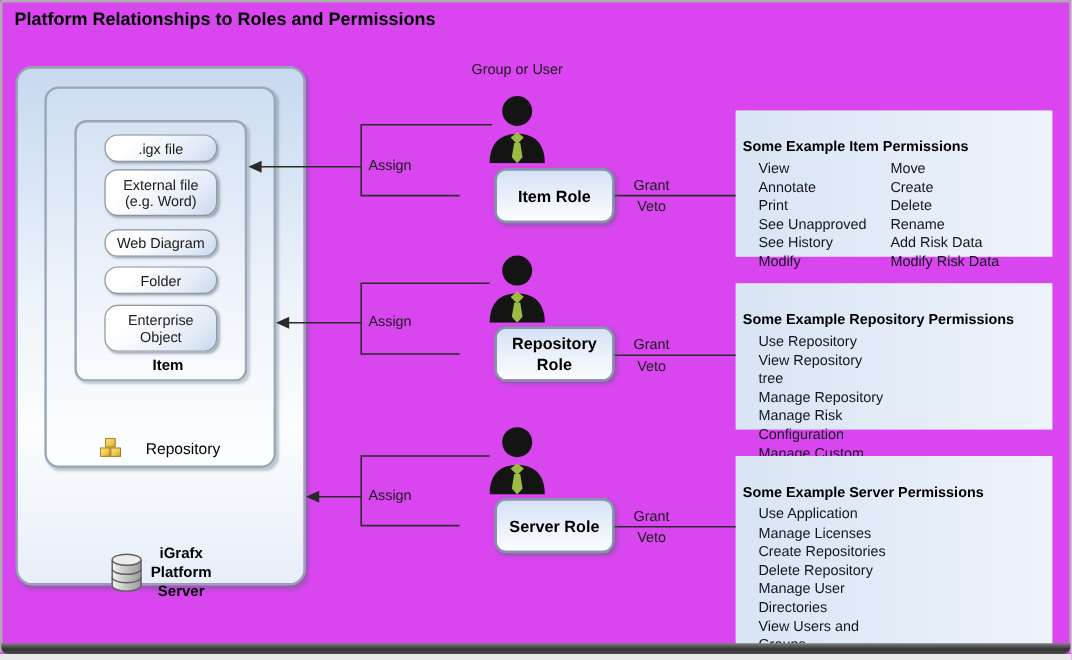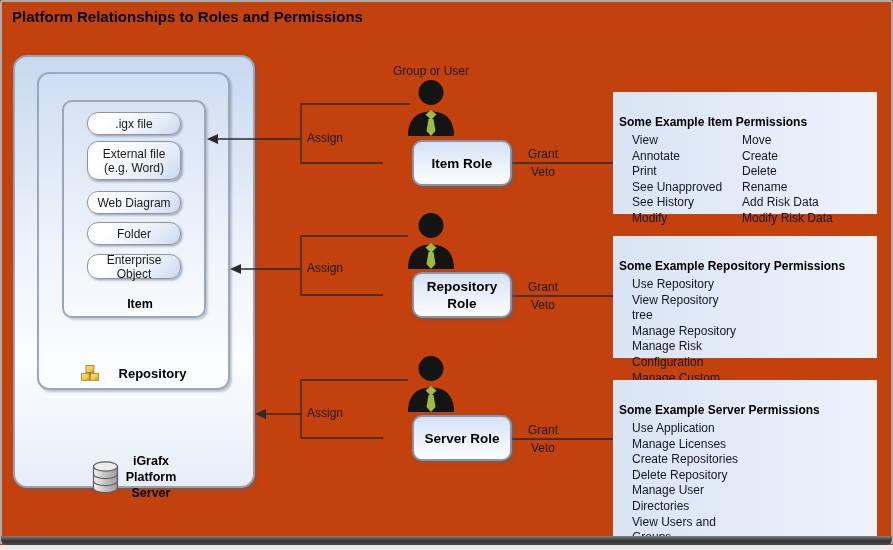--- a/index.html
+++ b/index.html
@@ -1,16 +1,16 @@
 <!DOCTYPE html>
 <html><head>
 <meta charset="utf-8">
 <style>
   html,body{margin:0;padding:0;background:#ffffff;}
-  .canvas{position:relative;width:893px;height:550px;background:#c2410c;overflow:hidden;
+  .canvas{position:relative;width:893px;height:550px;background:#d946ef;overflow:hidden;
           font-family:"Liberation Sans",sans-serif;color:#1a1a1a;}
   
   .frame{position:absolute;left:0;top:0;width:893px;height:544px;border:2px solid #acacac;
          border-bottom:none;border-radius:3px 3px 0 0;box-sizing:border-box;pointer-events:none;z-index:60;}
   .bottom-bar{position:absolute;left:1px;right:1px;top:536px;height:9px;
               background:linear-gradient(180deg,#808080,#343434 55%,#4a4a4a);border-radius:0 0 6px 6px;z-index:61;}
   .bottom-strip{position:absolute;left:0;right:0;top:545px;height:5px;background:#e9e9e9;z-index:59;}
 
   .title{position:absolute;left:12px;top:8px;font-size:15px;font-weight:bold;color:#000;z-index:10;}
 
@@ -26,31 +26,31 @@
   .item-box{position:absolute;left:23px;top:26px;width:144px;height:218px;box-sizing:border-box;
     border:2px solid #9aa7b6;border-radius:10px;
     background:linear-gradient(180deg,#d7e3f4 0%,#ecf2fa 60%,#f8fbfe 100%);
     box-shadow:2px 2px 2px rgba(90,100,120,.3);}
   .pill{position:absolute;left:23px;width:94px;box-sizing:border-box;border:1px solid #8e959d;border-radius:11px;
     background:linear-gradient(135deg,#ffffff 25%,#e3ebf7 75%,#c9d7ee 100%);
     box-shadow:1.5px 1.5px 2px rgba(80,90,110,.45);
     display:flex;align-items:center;justify-content:center;text-align:center;
     font-size:12px;line-height:14px;color:#1a1a1a;padding:0 4px;}
   .pill-1{top:10px;height:23px}.pill-2{top:39px;height:39px}.pill-3{top:89px;height:23px}
-  .pill-4{top:120px;height:23px}.pill-5{top:152px;height:25px}
+  .pill-4{top:120px;height:23px}.pill-5{top:152px;height:39px}
   .item-label{position:absolute;bottom:5px;left:12px;right:0;text-align:center;font-weight:bold;font-size:12.5px;color:#000;}
   .repo-label-row{position:absolute;bottom:7px;left:0;right:0;display:flex;align-items:center;
-    justify-content:center;gap:20px;font-weight:bold;font-size:13px;color:#000;}
+    justify-content:center;gap:20px;font-weight:normal;font-size:13px;color:#000;}
   .server-label-row{position:absolute;left:0;right:0;top:360px;display:flex;align-items:center;
     justify-content:center;gap:7px;margin-top:36px;}
   .server-label-text{font-weight:bold;font-size:12.5px;line-height:16px;text-align:center;color:#000;}
   .server-label-text span{display:block;}
 
   
-  .group-user-label{position:absolute;left:371px;top:64px;width:120px;text-align:center;font-size:12px;z-index:10;}
+  .group-user-label{position:absolute;left:371px;top:51px;width:120px;text-align:center;font-size:12px;z-index:10;}
   .person{position:absolute;width:52px;height:57px;z-index:10;}
   .person-1{left:405px;top:79px}.person-2{left:405px;top:212px}.person-3{left:405px;top:355px}
   .role-box{position:absolute;left:383px;width:100px;height:46px;box-sizing:border-box;
     border:2px solid #8496aa;border-radius:10px;
     background:linear-gradient(180deg,#d4e1f4 0%,#e8effa 45%,#fbfdff 100%);
     box-shadow:2px 2px 3px rgba(90,100,120,.5);
     display:flex;align-items:center;justify-content:center;text-align:center;
     font-weight:bold;font-size:13.5px;line-height:17px;color:#000;z-index:6;padding:0 2px;margin-left:29px;}
   .role-1{top:140px}.role-2{top:272px}.role-3{top:415px}
 

